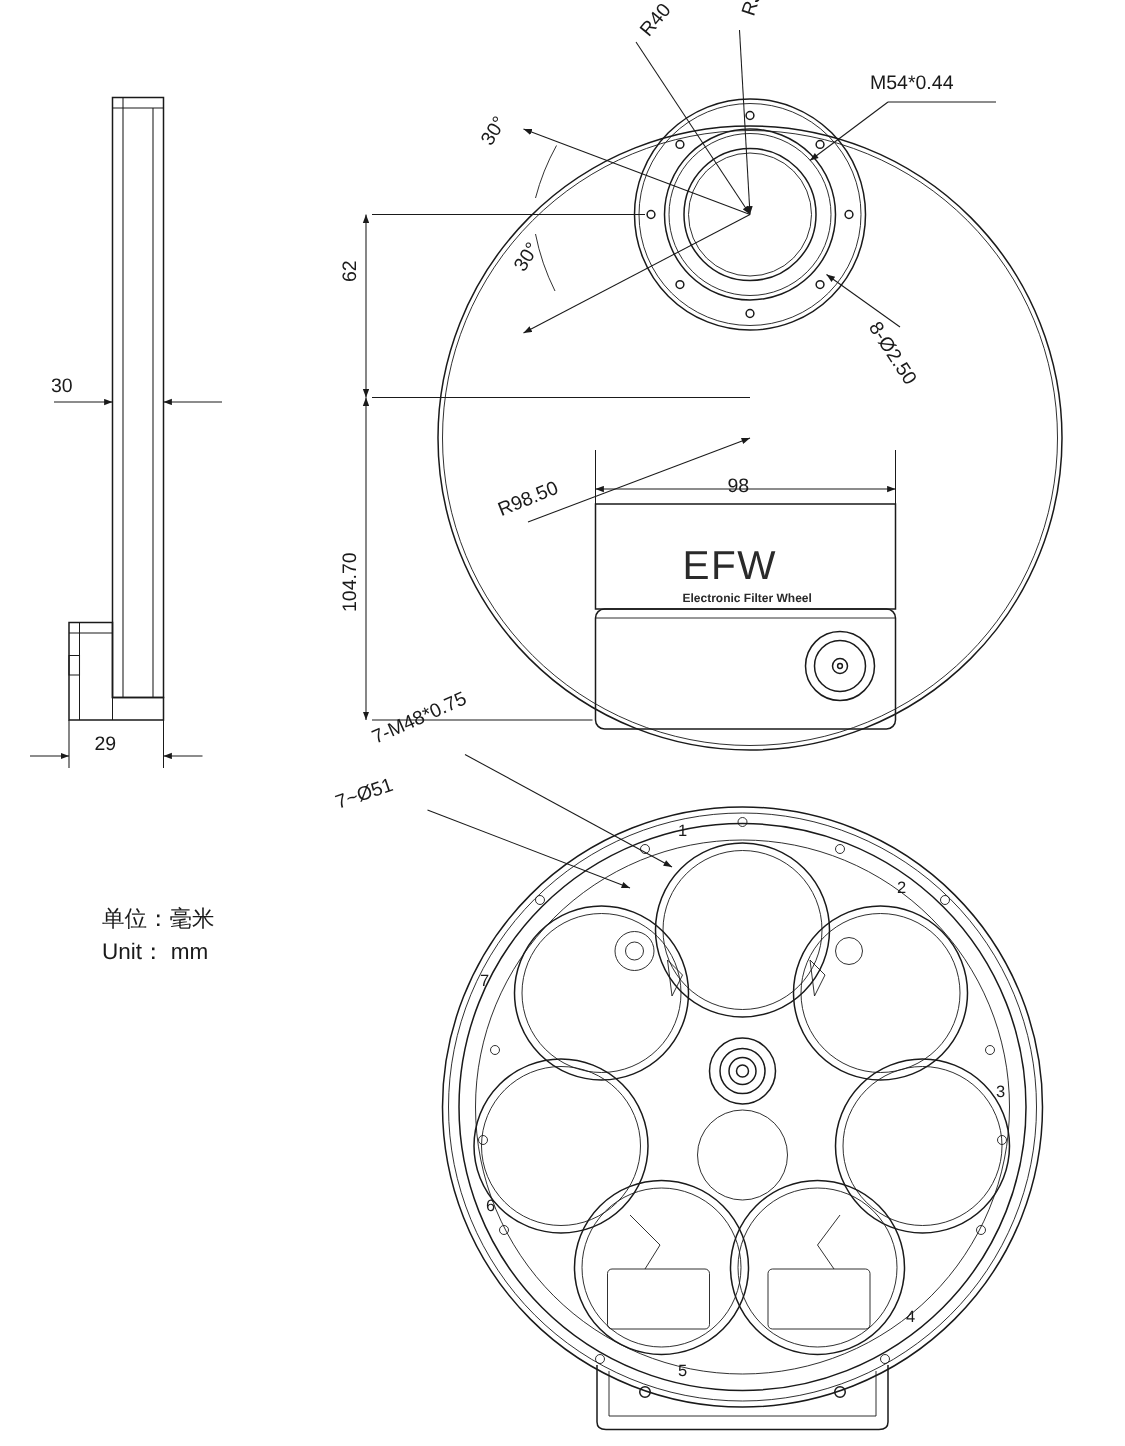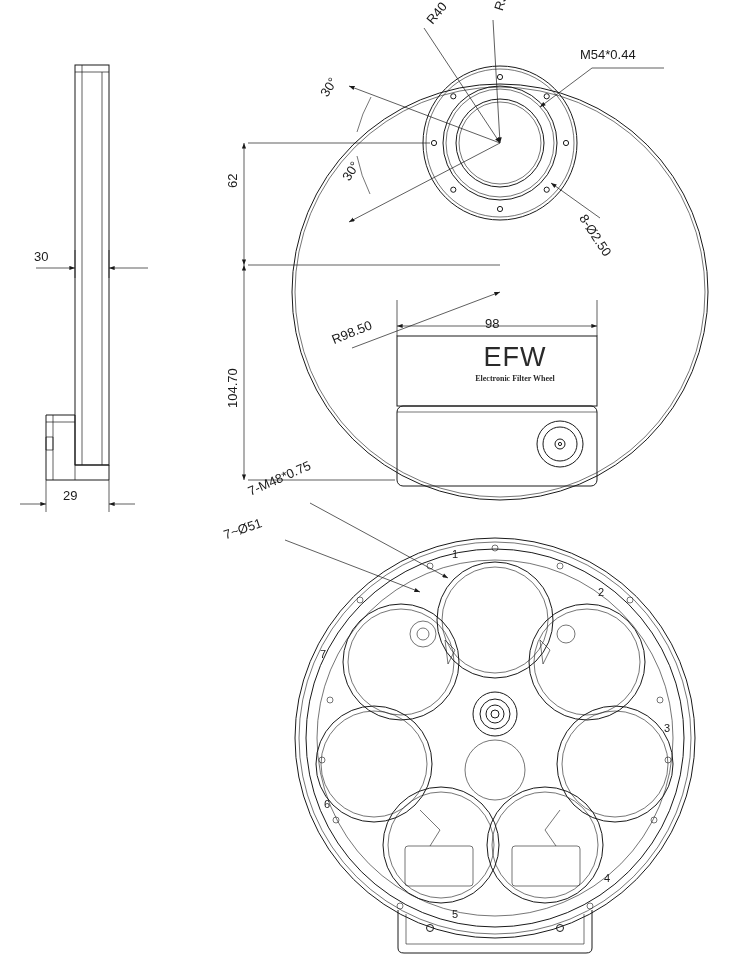--- a/index.html
+++ b/index.html
@@ -38,36 +38,34 @@
     position: absolute;
     left: 68px;
     top: 602px;
     font-size: 15px;
     line-height: 1.45;
     white-space: nowrap;
   }
   .efw-wrap {
     position: absolute;
     left: 455px;
-    top: 342px;
+    top: 362px;
     width: 120px;
-    text-align: center;
   }
   .efw-title {
     font-size: 27px;
     letter-spacing: 1px;
     color: #2a2a2a;
     font-family: "Liberation Sans", sans-serif;
   }
   .efw-sub {
     font-size: 8px;
     font-weight: bold;
     color: #2a2a2a;
     margin-top: 1px;
-    font-family: Liberation Serif, serif;
   }
 </style>
 </head>
 <body>
 
 <div id="sheet">
 
   <svg class="svg-layer" viewBox="0 0 750 964">
     <defs>
       <marker id="arrowEnd" markerWidth="9" markerHeight="9" refX="8" refY="3" orient="auto">
@@ -278,20 +276,24 @@
   <div class="lbl" style="left:485px; top:317px;">98</div>
 
   <div class="efw-wrap">
     <div class="efw-title">EFW</div>
     <div class="efw-sub">Electronic Filter Wheel</div>
   </div>
 
   <div class="lbl" style="left:246px; top:486px; transform:rotate(-24deg); transform-origin:left top;">7-M48*0.75</div>
   <div class="lbl" style="left:222px; top:529px; transform:rotate(-19deg); transform-origin:left top;">7~Ø51</div>
 
+  <div class="unit-block">
+    <div>单位：毫米</div>
+    <div>Unit： mm</div>
+  </div>
 
   <div class="lbl small" style="left:452px; top:548px;">1</div>
   <div class="lbl small" style="left:598px; top:586px;">2</div>
   <div class="lbl small" style="left:664px; top:722px;">3</div>
   <div class="lbl small" style="left:604px; top:872px;">4</div>
   <div class="lbl small" style="left:452px; top:908px;">5</div>
   <div class="lbl small" style="left:324px; top:798px;">6</div>
   <div class="lbl small" style="left:320px; top:648px;">7</div>
 
 </div>

